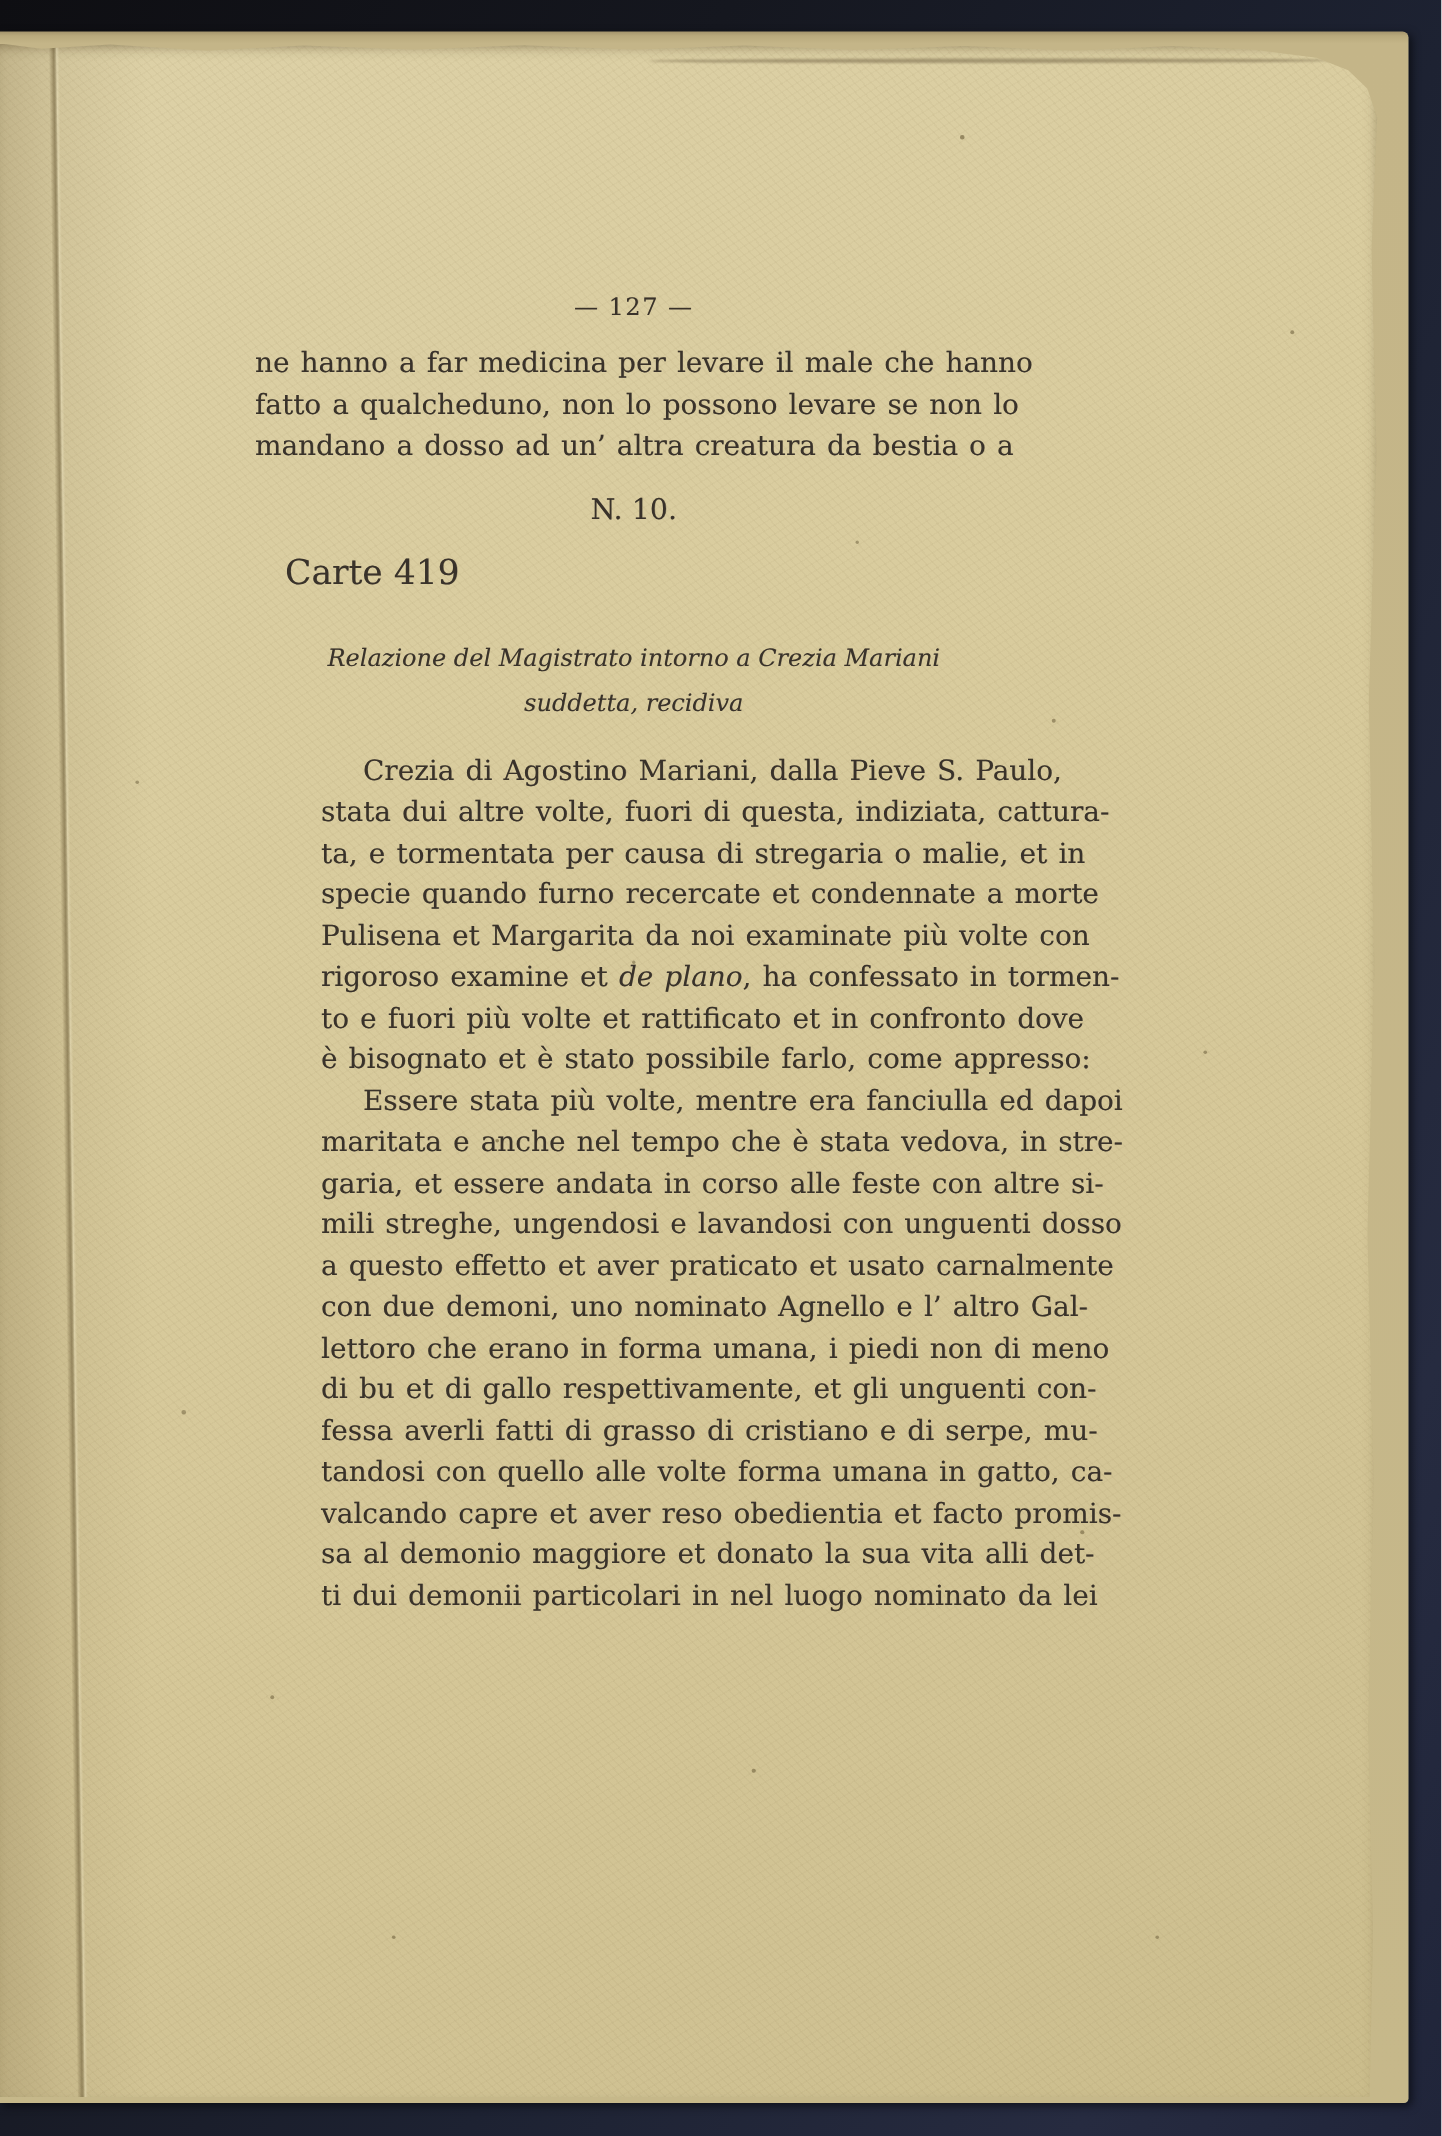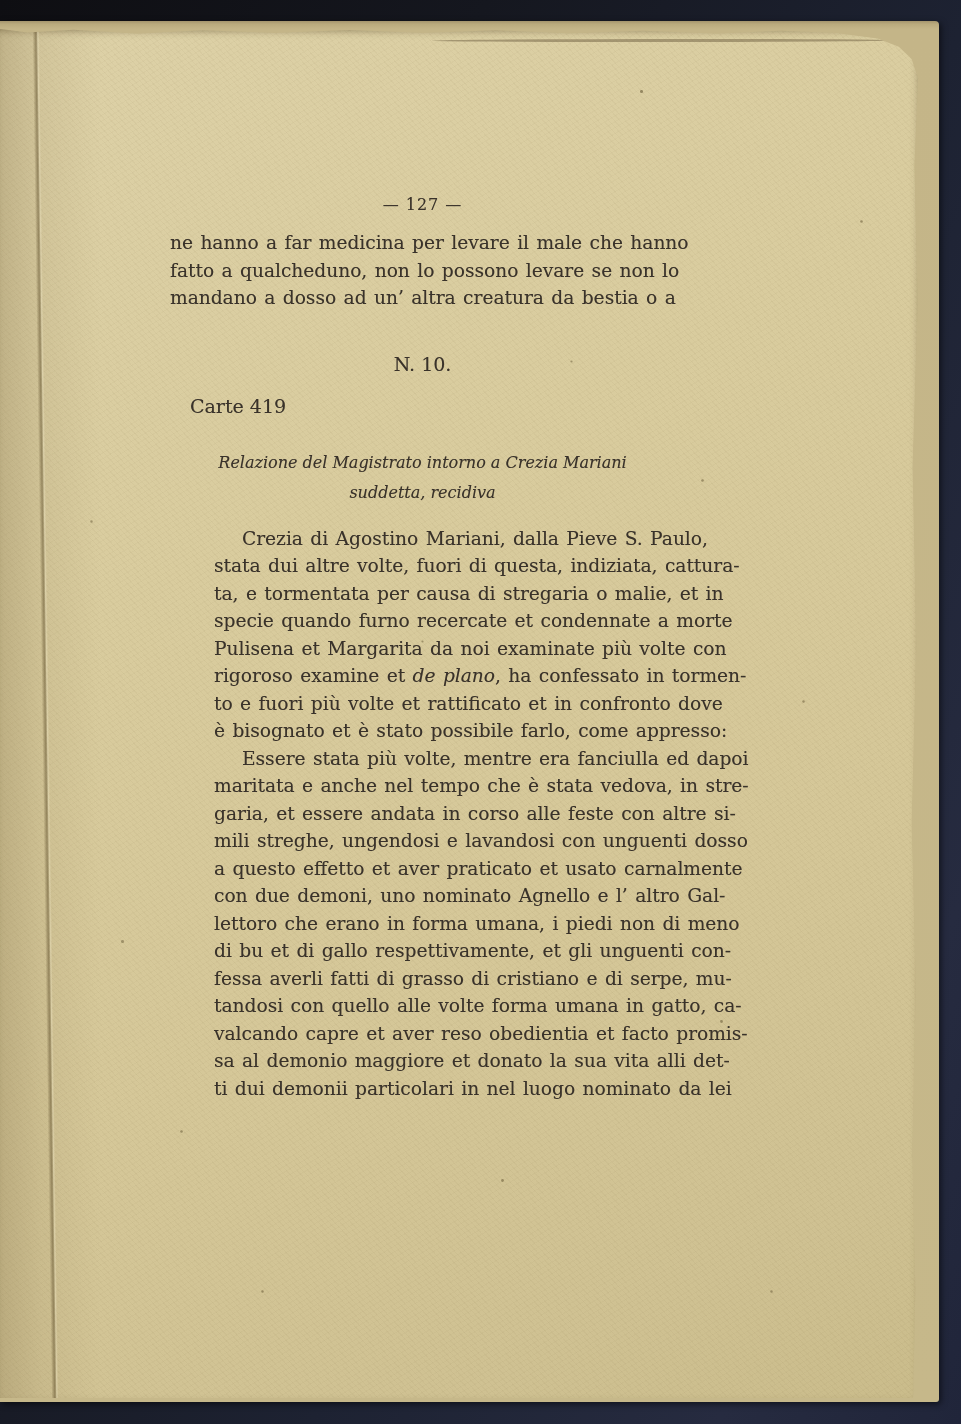--- a/index.html
+++ b/index.html
@@ -99,26 +99,26 @@
     height: 27.5px; line-height: 27.5px;
     text-align: justify;
     text-align-last: justify;
     word-spacing: 1.5px;
     white-space: nowrap;
   }
   .para .line.end { text-align-last: left; }
   .para .line.indent { padding-left: 28px; }
   .para1 { margin-top: 10px; }
   .section-num {
-    margin-top: 38px; height: 28px; line-height: 28px;
+    margin-top: 14px; height: 28px; line-height: 28px;
     text-align: center; font-size: 19px;
   }
   .carte {
     margin-top: 14px; height: 28px; line-height: 28px;
-    padding-left: 20px; font-size: 19px;
+    padding-left: 20px; font-size: 23px;
   }
   .heading {
     margin-top: 28px;
     text-align: center;
     font-style: italic;
     font-size: 16px;
     line-height: 30px;
   }
   .body-block { margin-top: 17px; margin-left: 44px; }
   .para i { font-style: italic; }

